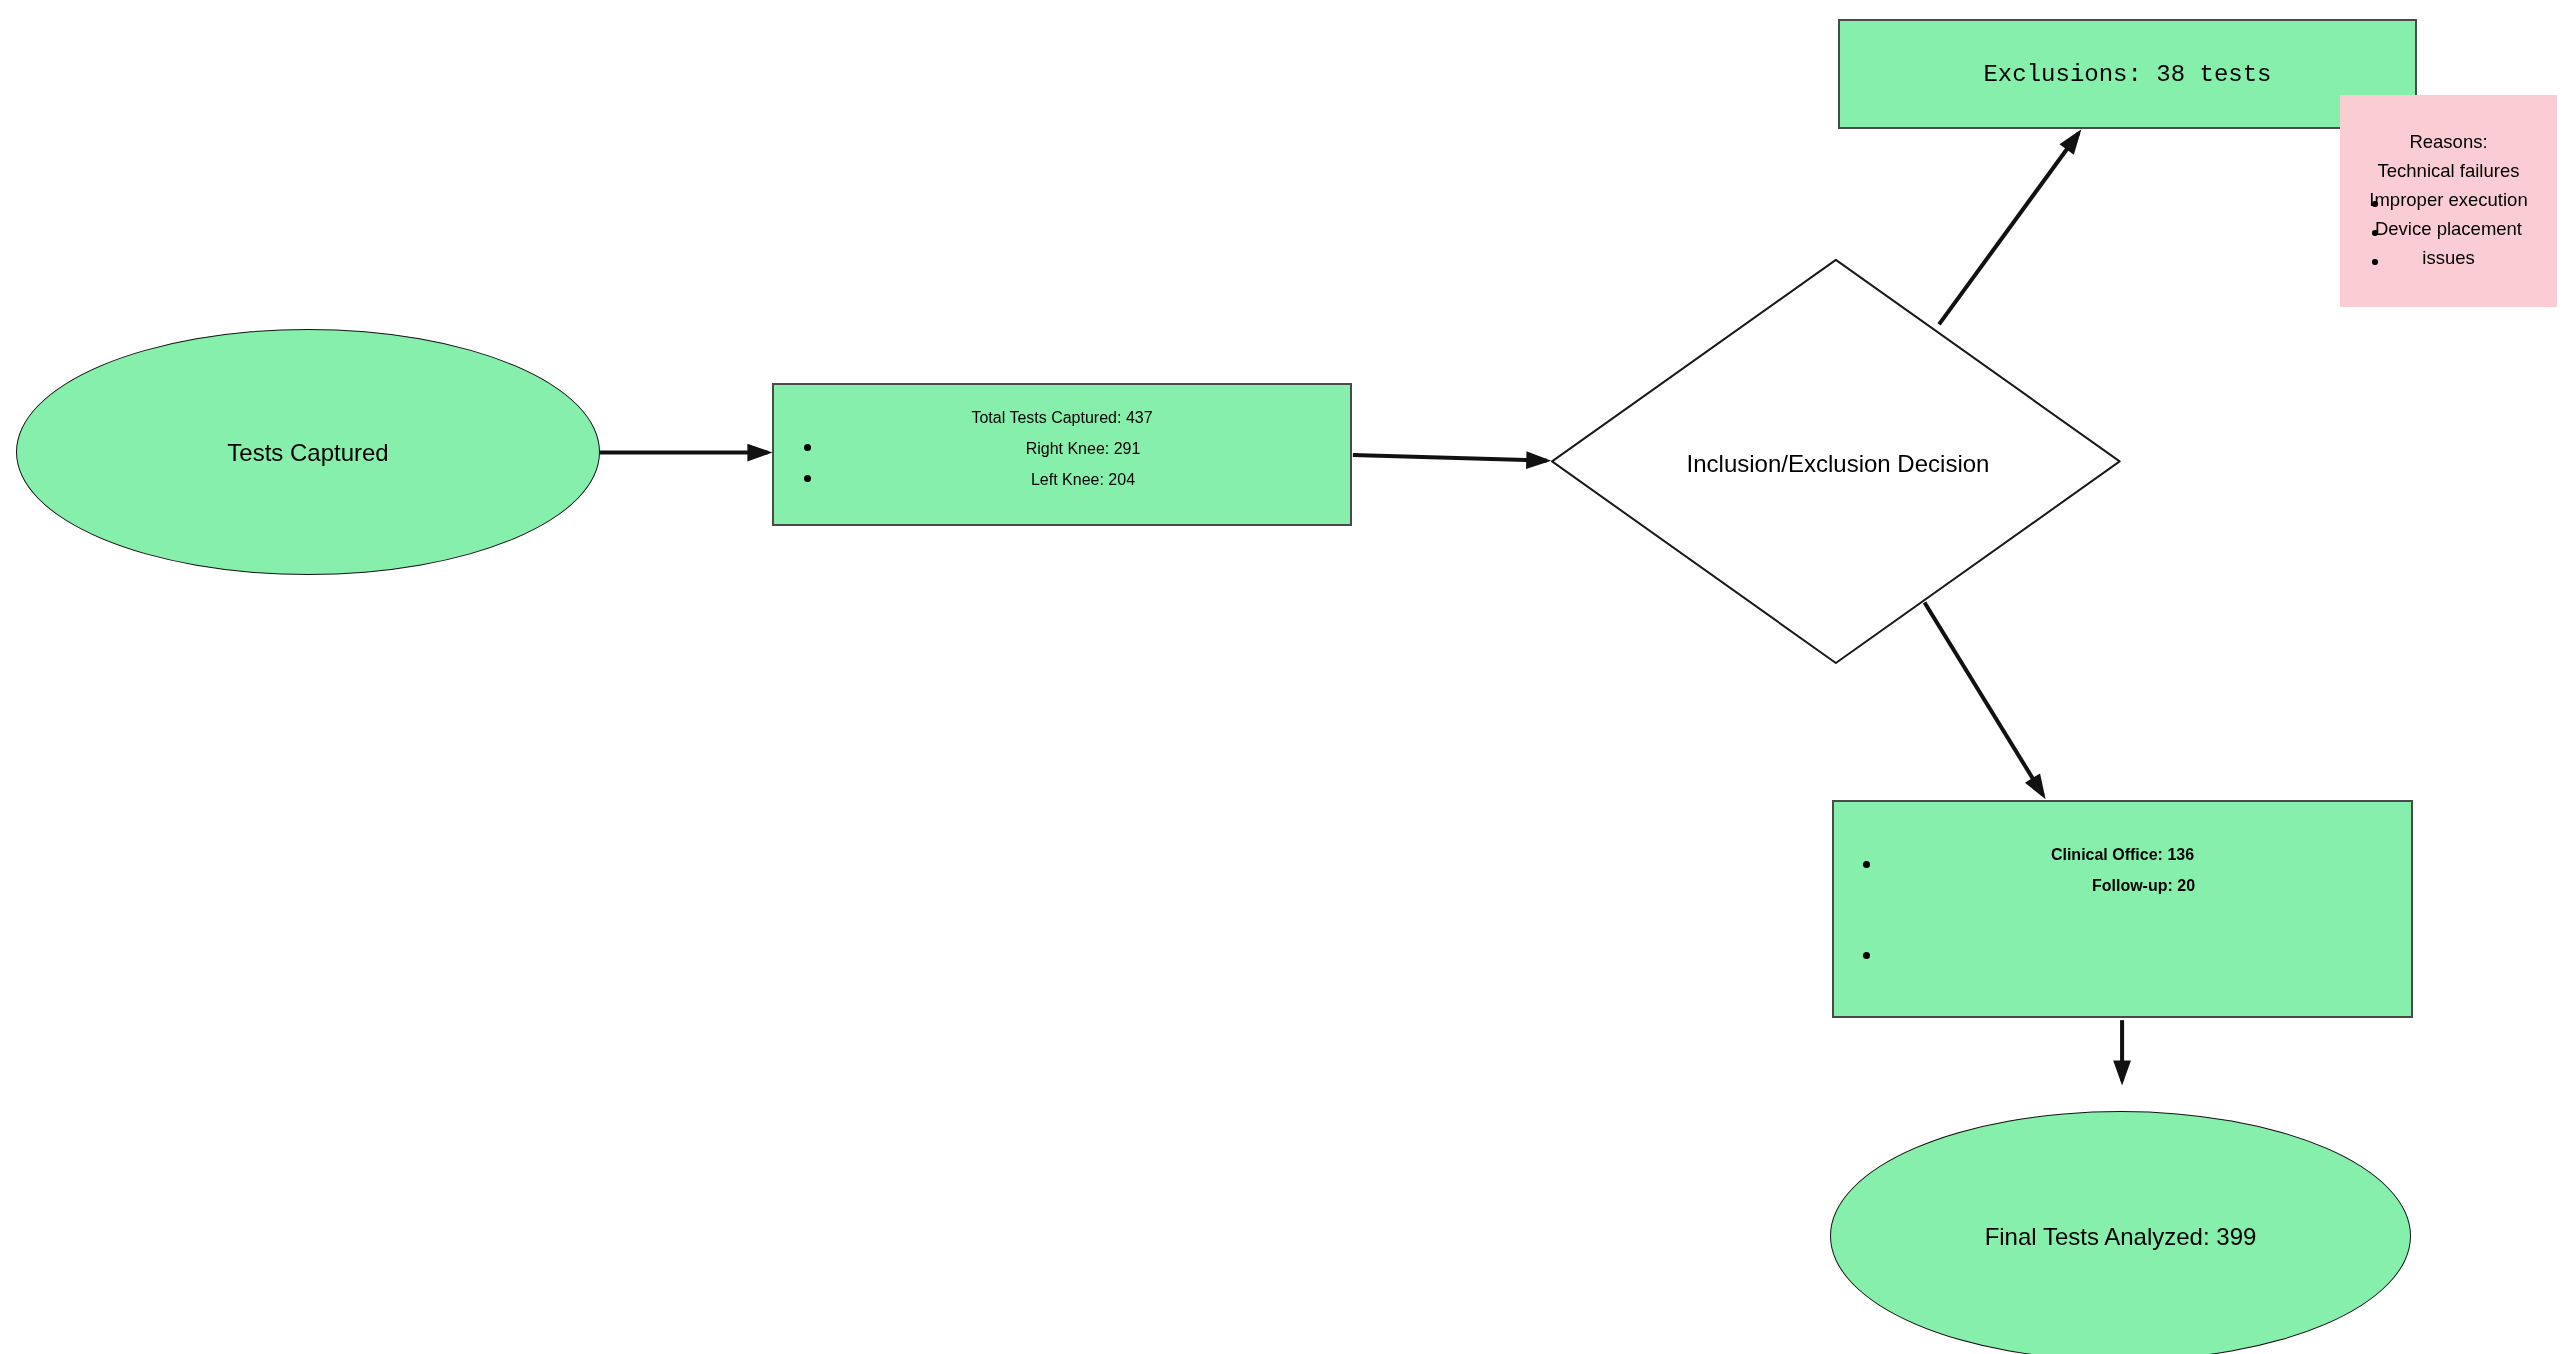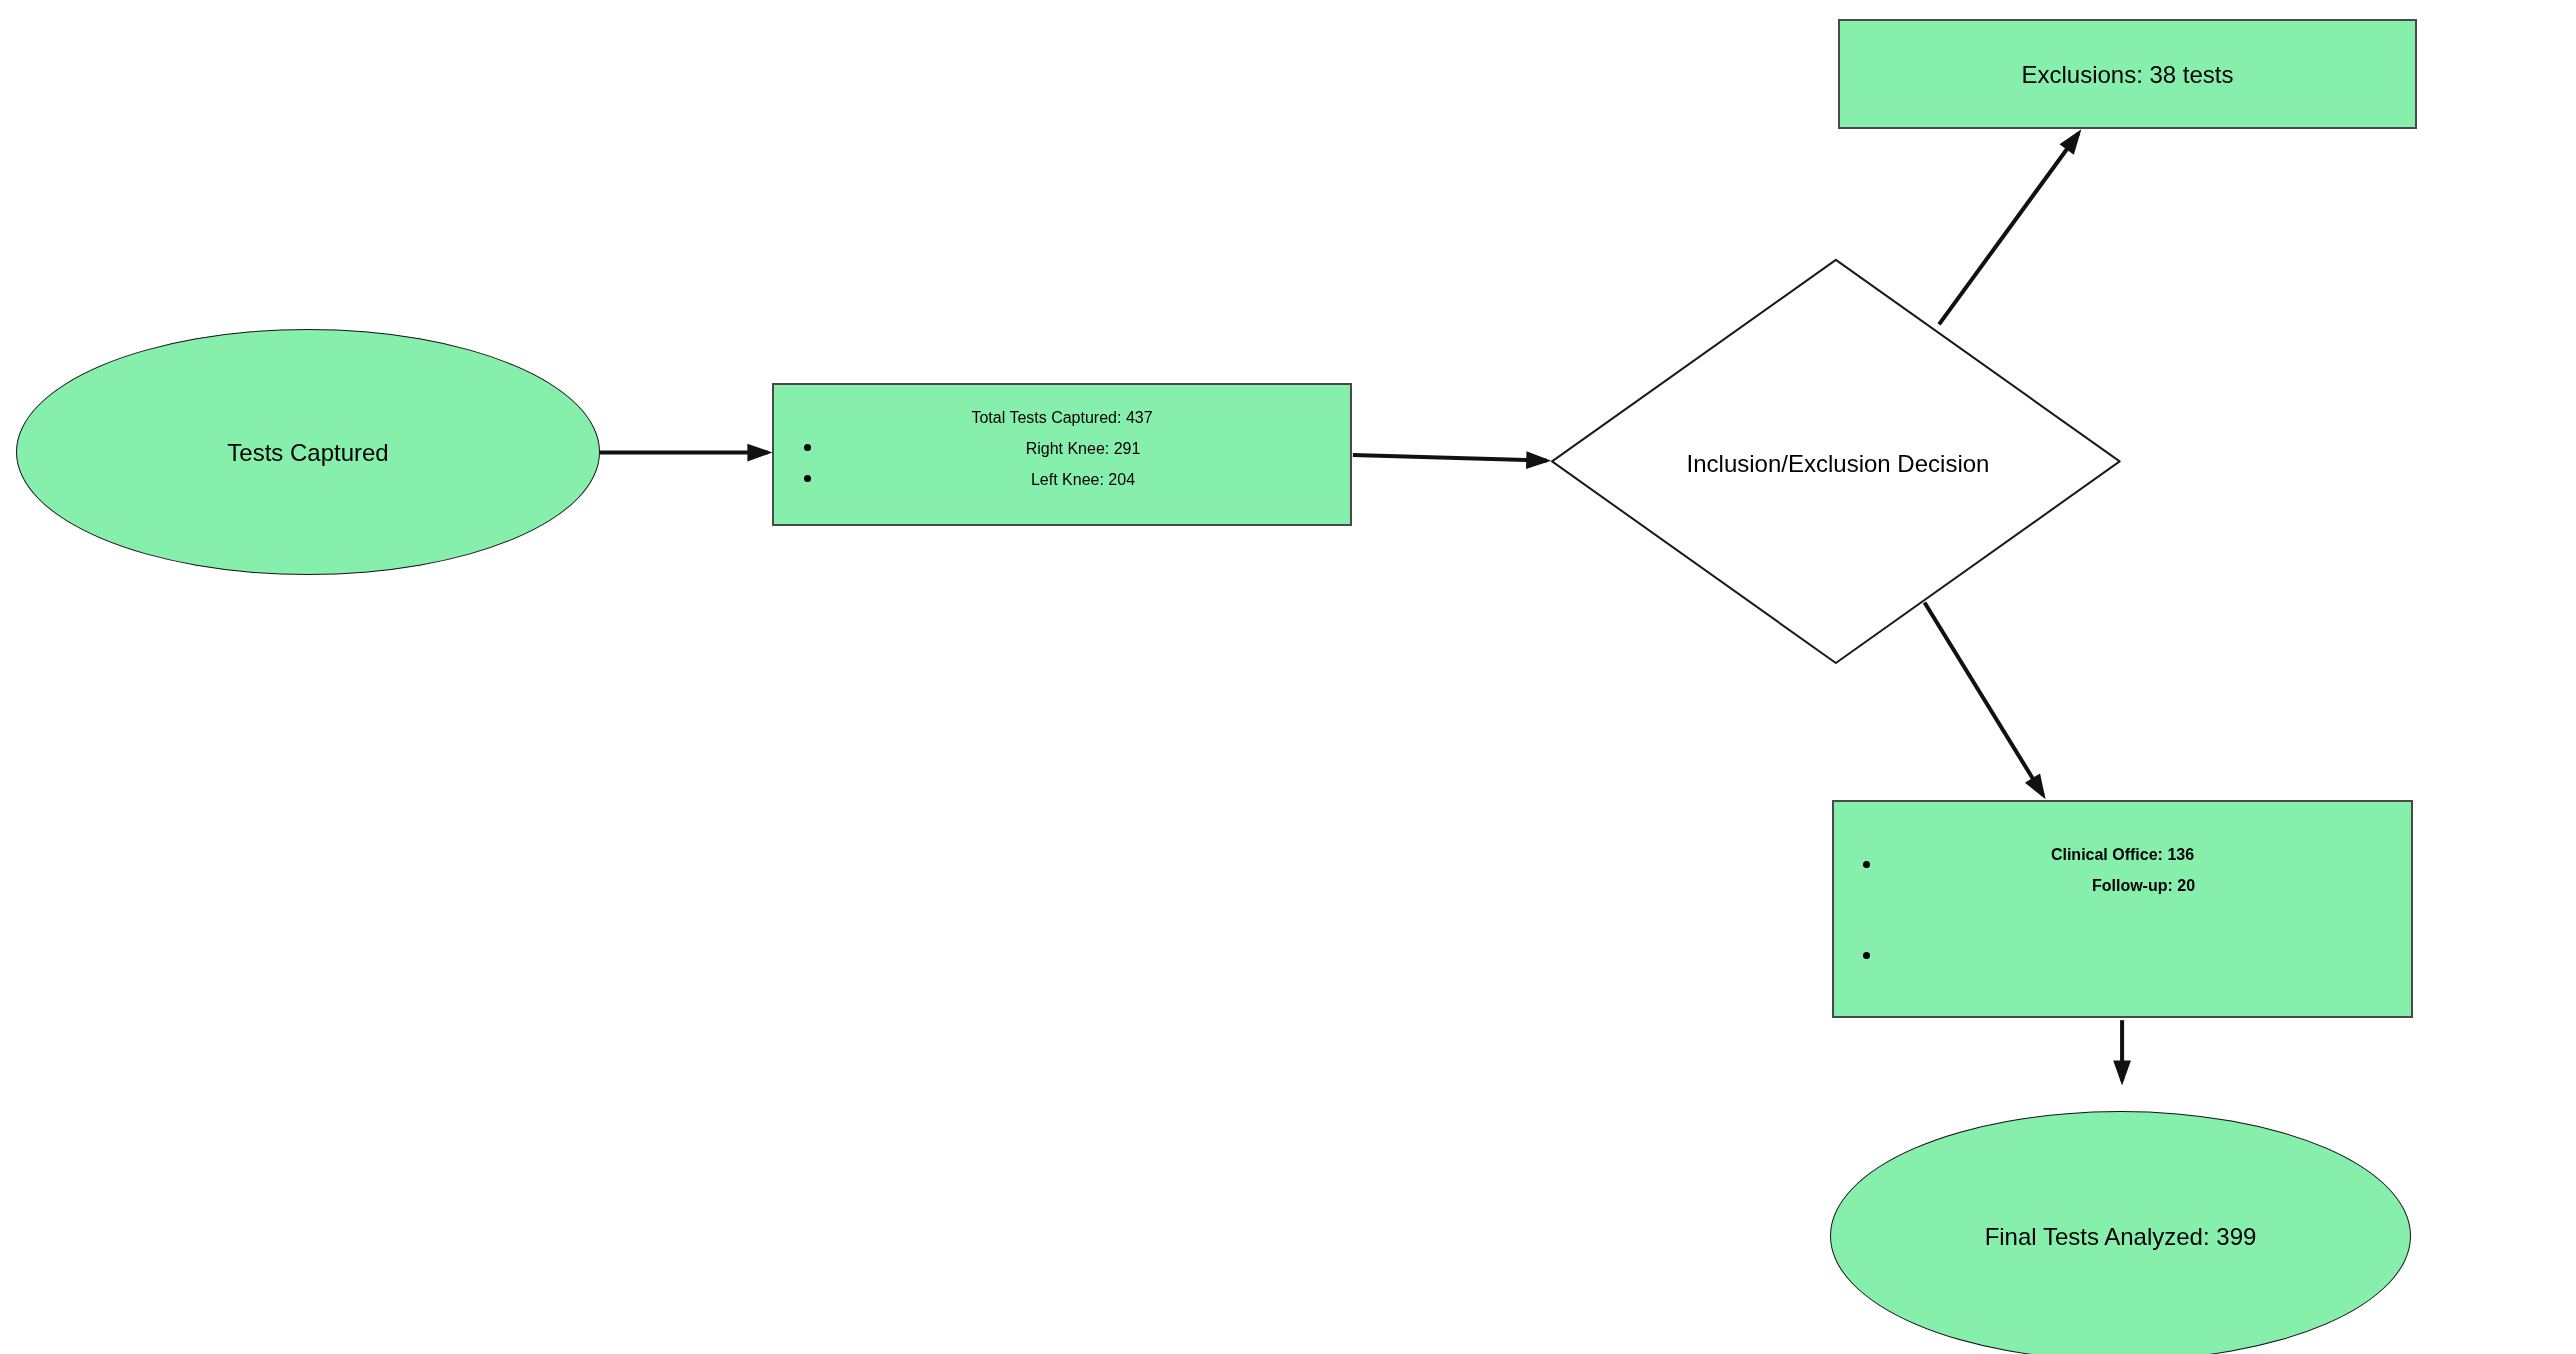--- a/index.html
+++ b/index.html
@@ -25,21 +25,21 @@
   .bullet{position:absolute;background:#000;border-radius:50%;}
   .bullet.b9{width:7.3px;height:7.3px;}
   .bullet.b7{width:5.6px;height:5.6px;}
   
   #totals-box{left:772px;top:383px;width:580px;height:143px;}
   #totals-text{left:772px;top:383px;width:580px;padding-top:18.5px;}
   
   #decision-text{left:1568px;top:266px;width:540px;height:395px;}
   
   #exclusions-box{left:1838px;top:19.4px;width:579px;height:110px;}
-  #exclusions-text{left:1838px;top:19.4px;width:579px;height:110px;}
+  #exclusions-text{left:1838px;top:19.4px;width:579px;height:110px;font-family:Liberation Mono, monospace;}
   
   #reasons-note{
     position:absolute;left:2340px;top:95px;width:217px;height:212px;
     background:#f9cdd3;z-index:2;box-sizing:border-box;
     padding:32px 11.3px 0 11.3px;text-align:center;
     font-size:18.5px;line-height:29px;
   }
   
   #included-box{left:1832px;top:800px;width:581px;height:218px;}
   #included-text{left:1832px;top:800px;width:581px;padding-top:14.5px;font-weight:700;}
@@ -93,20 +93,29 @@
   </div>
 
   <div class="text-layer center-flex label" id="decision-text">
     <span>Inclusion/Exclusion Decision</span>
   </div>
 
   <div class="text-layer center-flex label" id="exclusions-text">
     <span>Exclusions: 38 tests</span>
   </div>
 
+  <div id="reasons-note">
+    <div>Reasons:</div>
+    <div>Technical failures</div>
+    <div>Improper execution</div>
+    <div>Device placement issues</div>
+    <span class="bullet b7" style="left:32px;top:106px;"></span>
+    <span class="bullet b7" style="left:32px;top:135px;"></span>
+    <span class="bullet b7" style="left:32px;top:164px;"></span>
+  </div>
 
   <div class="text-layer box-text" id="included-text">
     <div class="spacer"></div>
     <div class="line">Clinical Office: 136</div>
     <div class="line shifted">Follow-up: 20</div>
     <span class="bullet b9" style="left:31px;top:61px;"></span>
     <span class="bullet b9" style="left:31px;top:152px;"></span>
   </div>
 
 </div>

